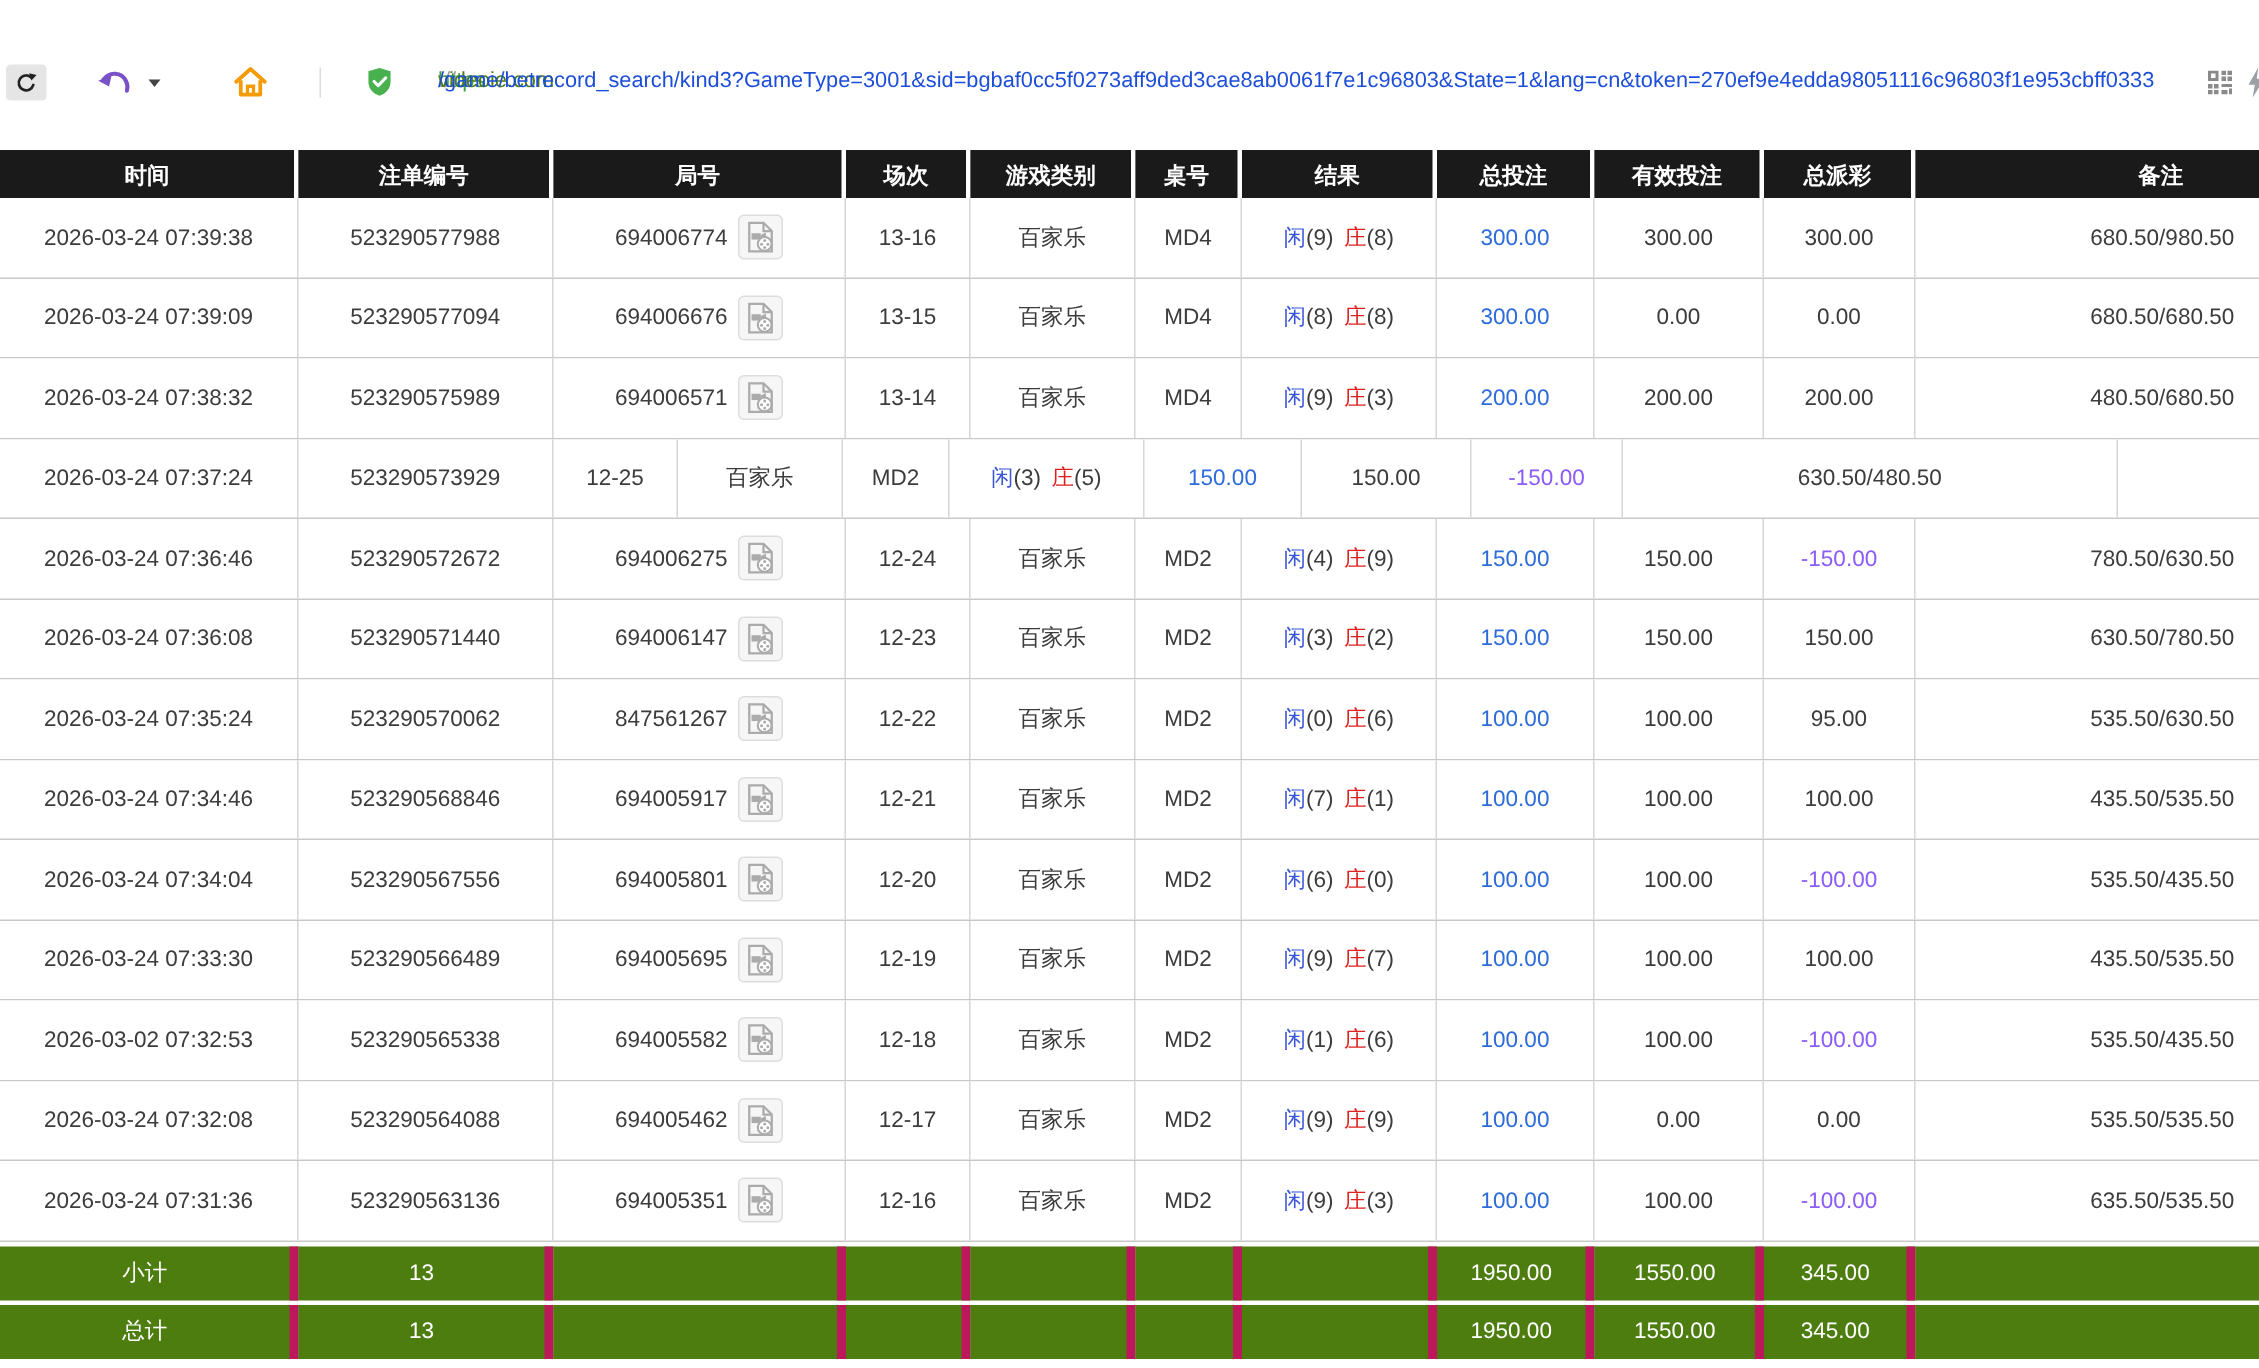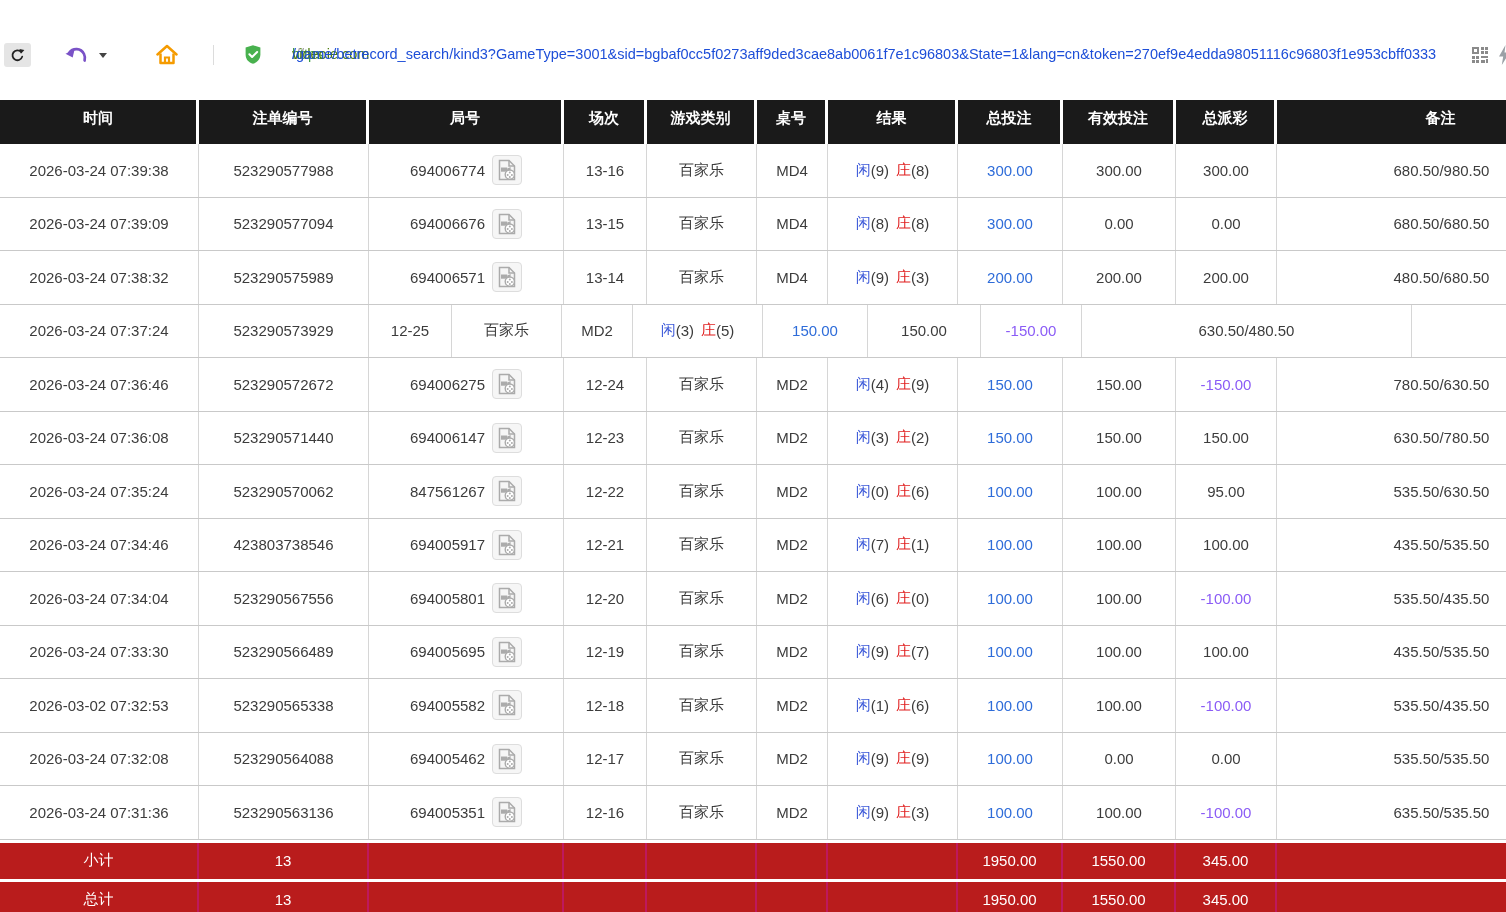--- a/index.html
+++ b/index.html
@@ -27,34 +27,34 @@
   .url .domain{color:#4d7c0f;text-align:right;}
   .url .path{color:#1d4ed8;}
   .qr{left:1472px;top:7px;cursor:pointer;}
   .bolt{left:1497px;top:5px;}
 
   
   .bet-table{position:absolute;top:100px;left:0;width:1607px;}
   .hrow,.brow,.frow{display:flex;}
   .c0{width:199px}.c1{width:170px}.c2{width:195px}.c3{width:83px}.c4{width:110px}
   .c5{width:71px}.c6{width:130px}.c7{width:105px}.c8{width:113px}.c9{width:101px}.c10{width:330px}
-  .hcell{box-sizing:border-box;height:44px;background:#1a1a1a;color:#fff;font-weight:bold;
+  .hcell{box-sizing:border-box;height:32px;background:#1a1a1a;color:#fff;font-weight:bold;
     font-size:15px;line-height:36px;text-align:center;border-right:3px solid #fff;}
   .brow{height:53.5px;border-bottom:1px solid #c9c9c9;box-sizing:border-box;background:#fff;}
   .cell{box-sizing:border-box;border-right:1px solid #d6d6d6;display:flex;align-items:center;
     justify-content:center;font-size:15px;color:#3c3c3c;}
   .pl{color:#3a57d8;}
   .bl{color:#e02020;margin-left:7px;}
   .rn{color:#3c3c3c;}
   .blink{color:#2e6cd9;cursor:pointer;text-decoration:none;}
   .neg{color:#8b5cf6;}
   .vbtn{margin-left:7px;width:30px;height:30px;background:#f6f6f6;border:1px solid #ddd;
     border-radius:4px;display:flex;align-items:center;justify-content:center;cursor:pointer;padding:0;}
   .frow{height:36px;margin-top:3px;}
-  .fcell{box-sizing:border-box;background:#b91c1c;border-right:2px solid #be185d;color:#fff;
+  .fcell{box-sizing:border-box;background:#4d7c0f;border-right:6px solid #be185d;color:#fff;
     font-size:15px;display:flex;align-items:center;justify-content:center;}
 </style>
 </head>
 <body>
 
 <div class="toolbar">
   <button class="btn-refresh">
     <svg width="17" height="17" viewBox="0 0 20 20">
       <path d="M16.3 11.5a6.6 6.6 0 1 1-1.6-6.4" fill="none" stroke="#222" stroke-width="2.4" stroke-linecap="round"></path>
       <polygon points="12.6,1.2 19.2,2.6 14.6,7.6" fill="#222"></polygon>
@@ -357,21 +357,21 @@
     <div class="cell c7">
       <a class="blink">100.00</a>
     </div>
     <div class="cell c8">100.00</div>
     <div class="cell c9">95.00</div>
     <div class="cell c10">535.50/630.50</div>
   </div>
 
   <div class="brow">
     <div class="cell c0">2026-03-24 07:34:46</div>
-    <div class="cell c1">423803738546</div>
+    <div class="cell c1">523290568846</div>
     <div class="cell c2">
       <span>694005917</span>
       <button class="vbtn">
         <svg width="22" height="22" viewBox="0 0 22 22">
           <path d="M3.5 1.5 H13 L18.5 7 V20.5 H3.5 Z" fill="none" stroke="#ababab" stroke-width="1.5"></path>
           <path d="M13 1.5 V7 H18.5" fill="none" stroke="#ababab" stroke-width="1.5"></path>
           <rect x="5" y="8.5" width="6.2" height="4.2" fill="#ababab"></rect>
           <path d="M11.2 9.6 L14.6 8 V13.2 L11.2 11.6 Z" fill="#ababab"></path>
           <circle cx="13.8" cy="15.6" r="4.6" fill="#fff" stroke="#ababab" stroke-width="1.4"></circle>
           <circle cx="13.8" cy="13.4" r="1" fill="#ababab"></circle>

